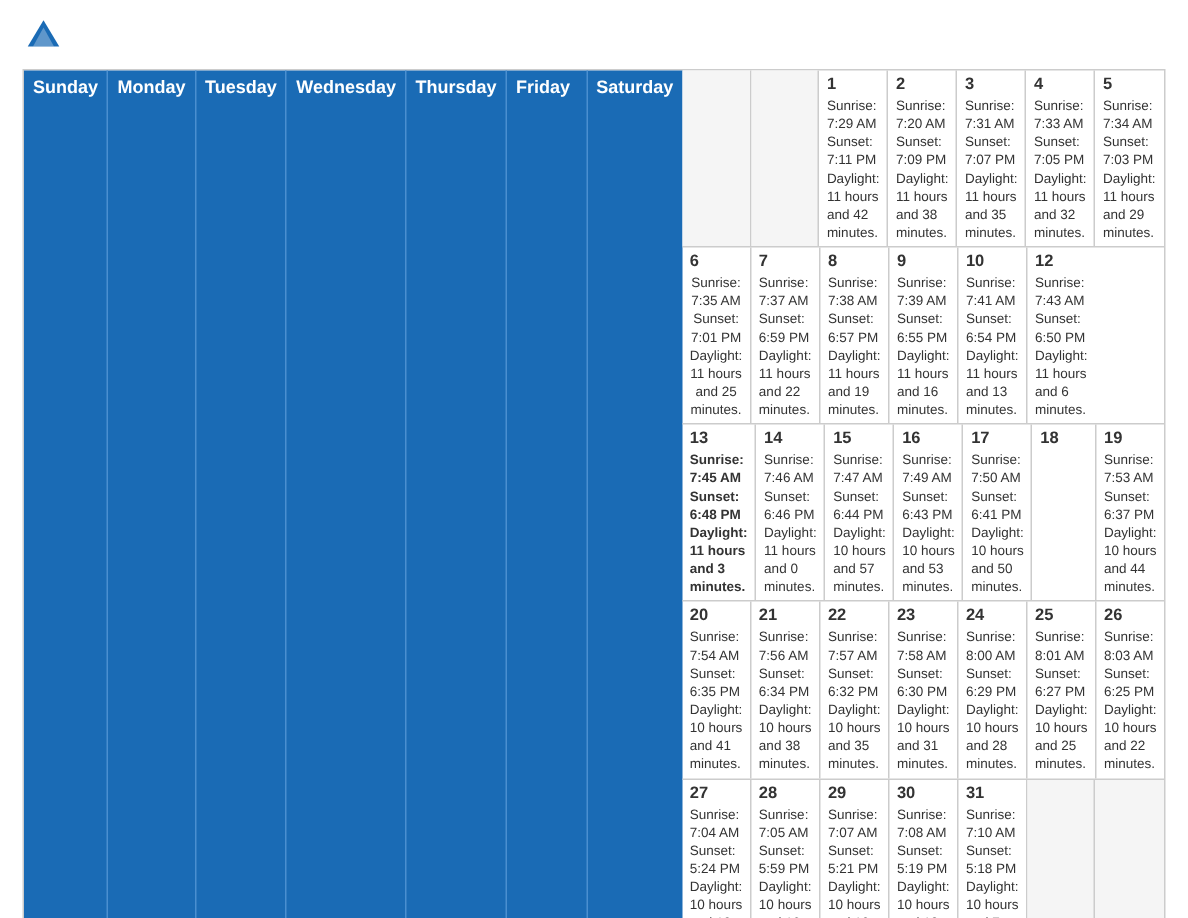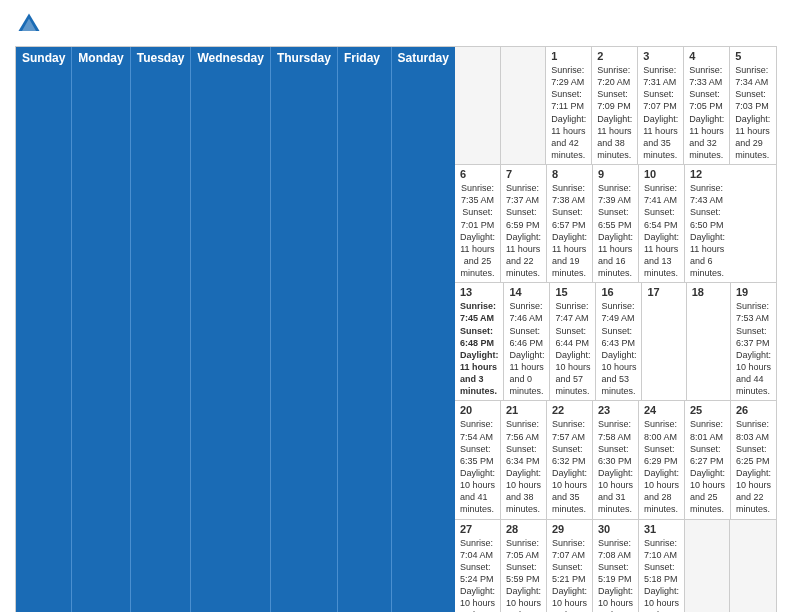--- a/index.html
+++ b/index.html
@@ -229,20 +229,23 @@
 Daylight: 10 hours and 57 minutes.</div>
           </div>
           <div class="cal-cell">
             <div class="day-num">16</div>
             <div class="cell-text" style="white-space: pre-line;">Sunrise: 7:49 AM
 Sunset: 6:43 PM
 Daylight: 10 hours and 53 minutes.</div>
           </div>
           <div class="cal-cell">
             <div class="day-num">17</div>
+            <div class="cell-text" style="white-space: pre-line;">Sunrise: 7:50 AM
+Sunset: 6:41 PM
+Daylight: 10 hours and 50 minutes.</div>
           </div>
           <div class="cal-cell">
             <div class="day-num">18</div>
           </div>
           <div class="cal-cell">
             <div class="day-num">19</div>
             <div class="cell-text" style="white-space: pre-line;">Sunrise: 7:53 AM
 Sunset: 6:37 PM
 Daylight: 10 hours and 44 minutes.</div>
           </div>

